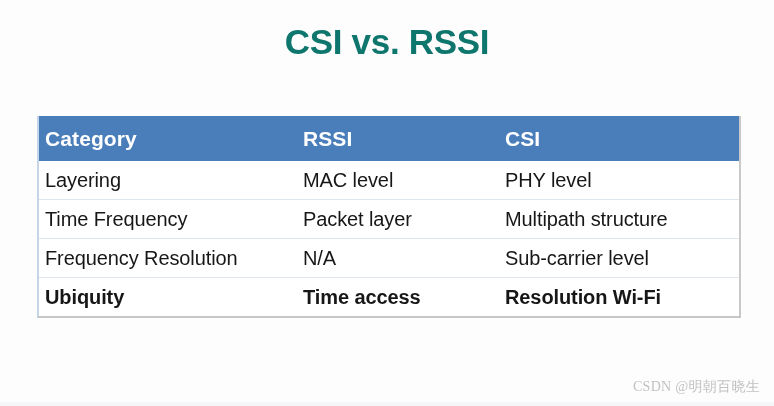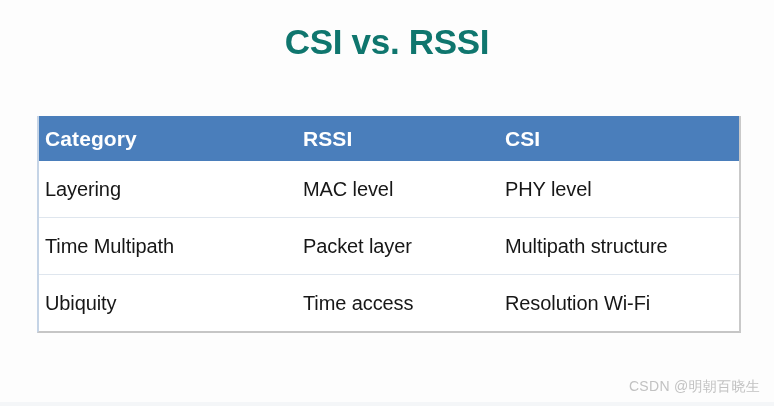--- a/index.html
+++ b/index.html
@@ -67,41 +67,42 @@
     padding: 0 0 0 6px;
     vertical-align: middle;
     letter-spacing: 0.1px;
     border: none;
   }
 
   table.cmp tbody td {
     font-size: 20px;
     color: #171717;
     text-align: left;
-    height: 56px;
+    height: 38px;
     padding: 0 0 0 6px;
     vertical-align: middle;
     background: #ffffff;
     border-bottom: 1px solid #dfe6ee;
     letter-spacing: -0.1px;
     white-space: nowrap;
     overflow: hidden;
   }
 
   table.cmp tbody tr:last-child td {
     border-bottom: none;
+    font-weight: bold;
   }
 
   .watermark {
     position: absolute;
     right: 14px;
     bottom: 10px;
     font-size: 14px;
     color: #c2c2c2;
-    font-family: Liberation Sans, sans-serif;
+    font-family: Liberation Serif, serif;
     white-space: nowrap;
     letter-spacing: 0.3px;
   }
 
   .bottom-strip {
     position: absolute;
     left: 0;
     bottom: 0;
     width: 774px;
     height: 4px;
@@ -129,23 +130,28 @@
           <th>CSI</th>
         </tr>
       </thead>
       <tbody>
         <tr>
           <td>Layering</td>
           <td>MAC level</td>
           <td>PHY level</td>
         </tr>
         <tr>
-          <td>Time Multipath</td>
+          <td>Time Frequency</td>
           <td>Packet layer</td>
           <td>Multipath structure</td>
+        </tr>
+        <tr>
+          <td>Frequency Resolution</td>
+          <td>N/A</td>
+          <td>Sub-carrier level</td>
         </tr>
         <tr>
           <td>Ubiquity</td>
           <td>Time access</td>
           <td>Resolution Wi-Fi</td>
         </tr>
       </tbody>
     </table>
   </div>
 

